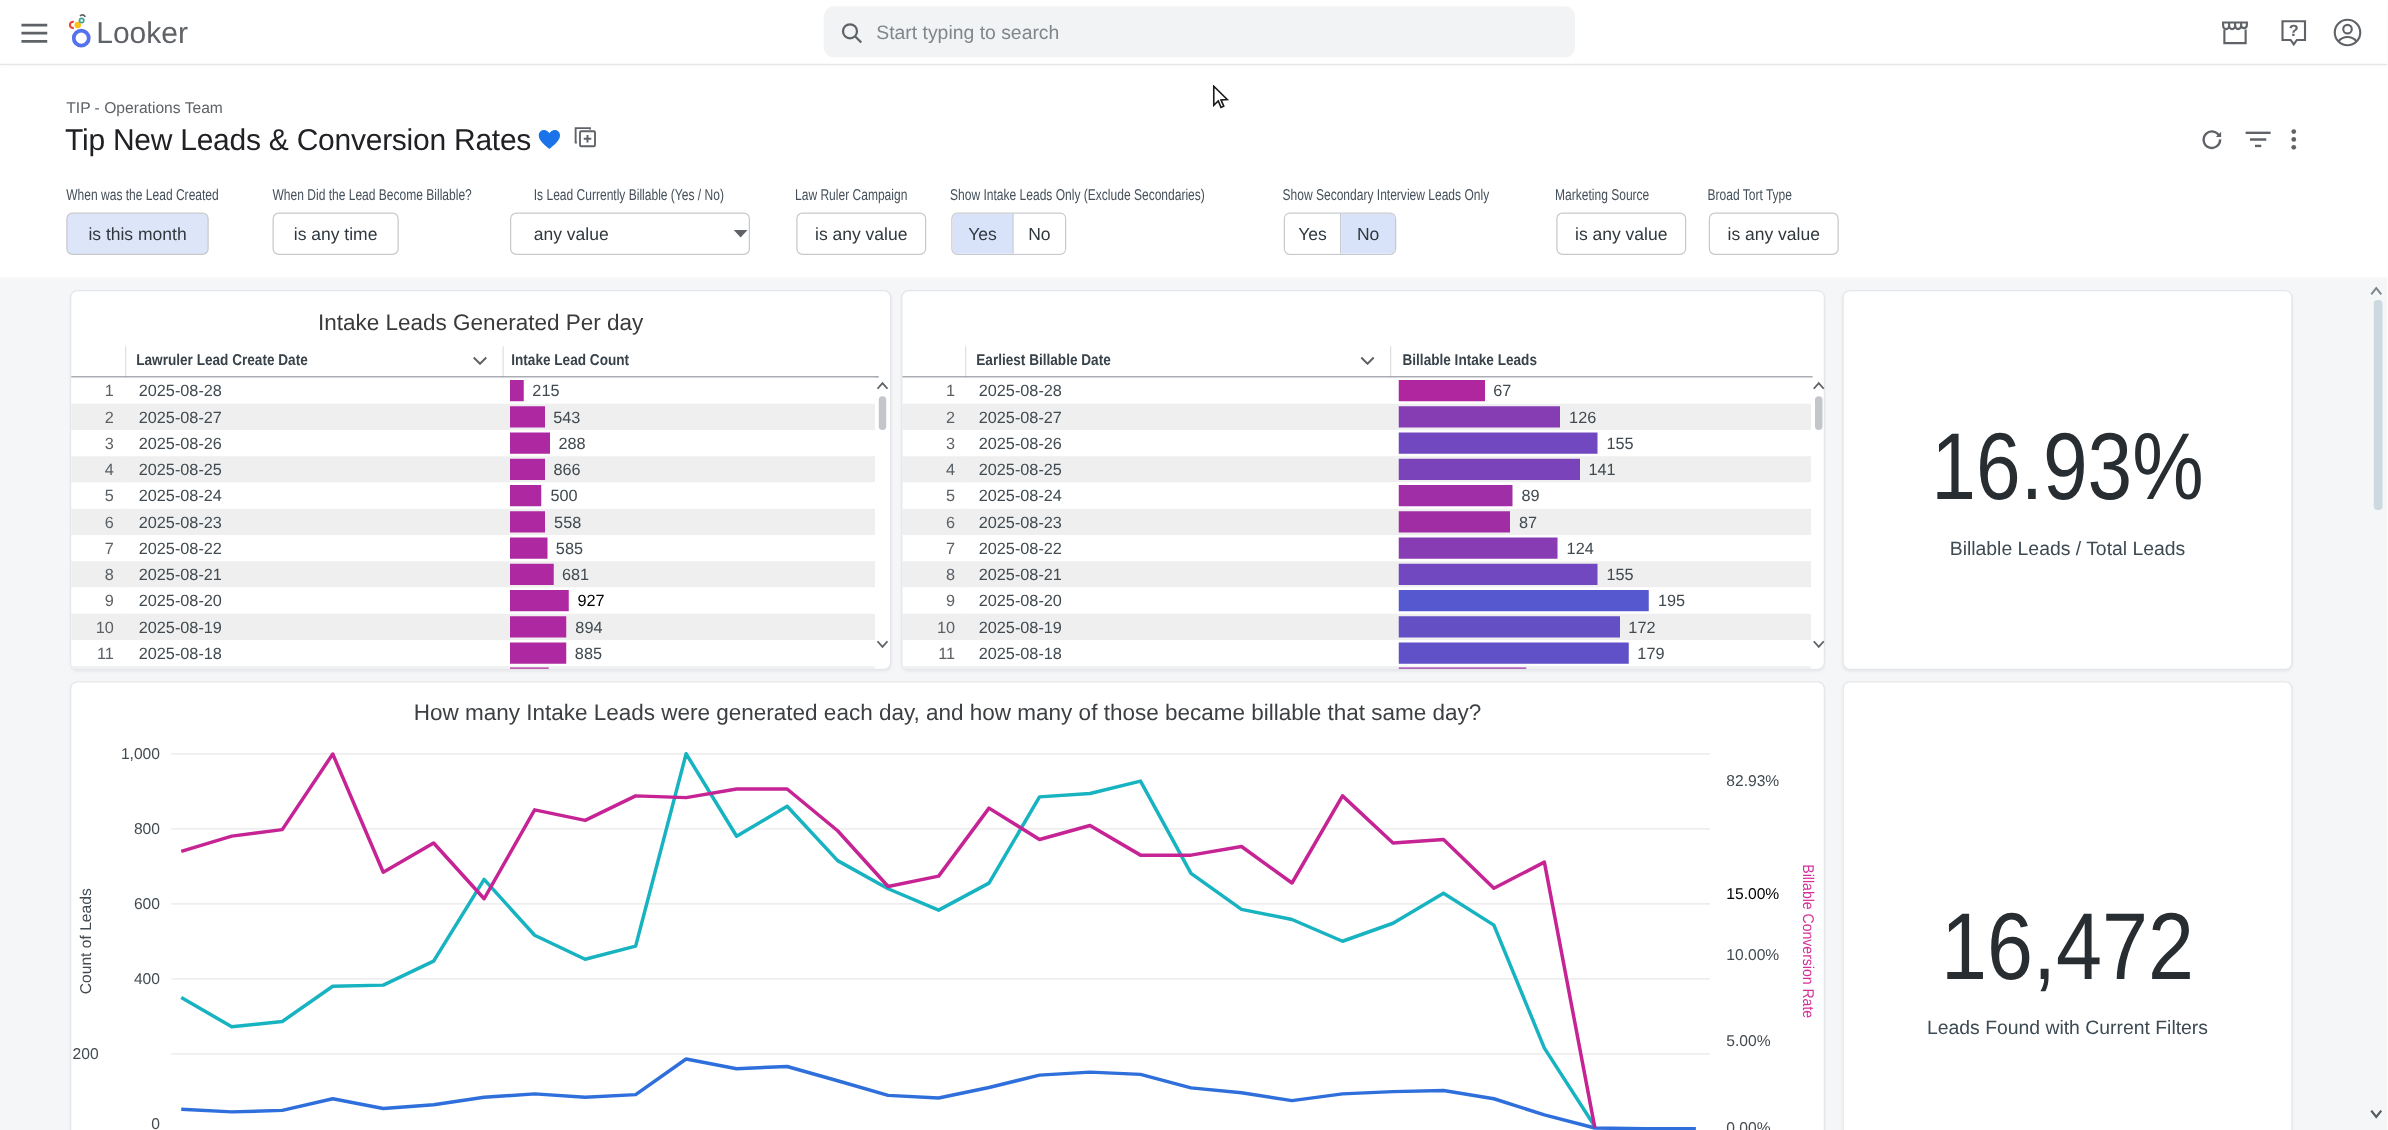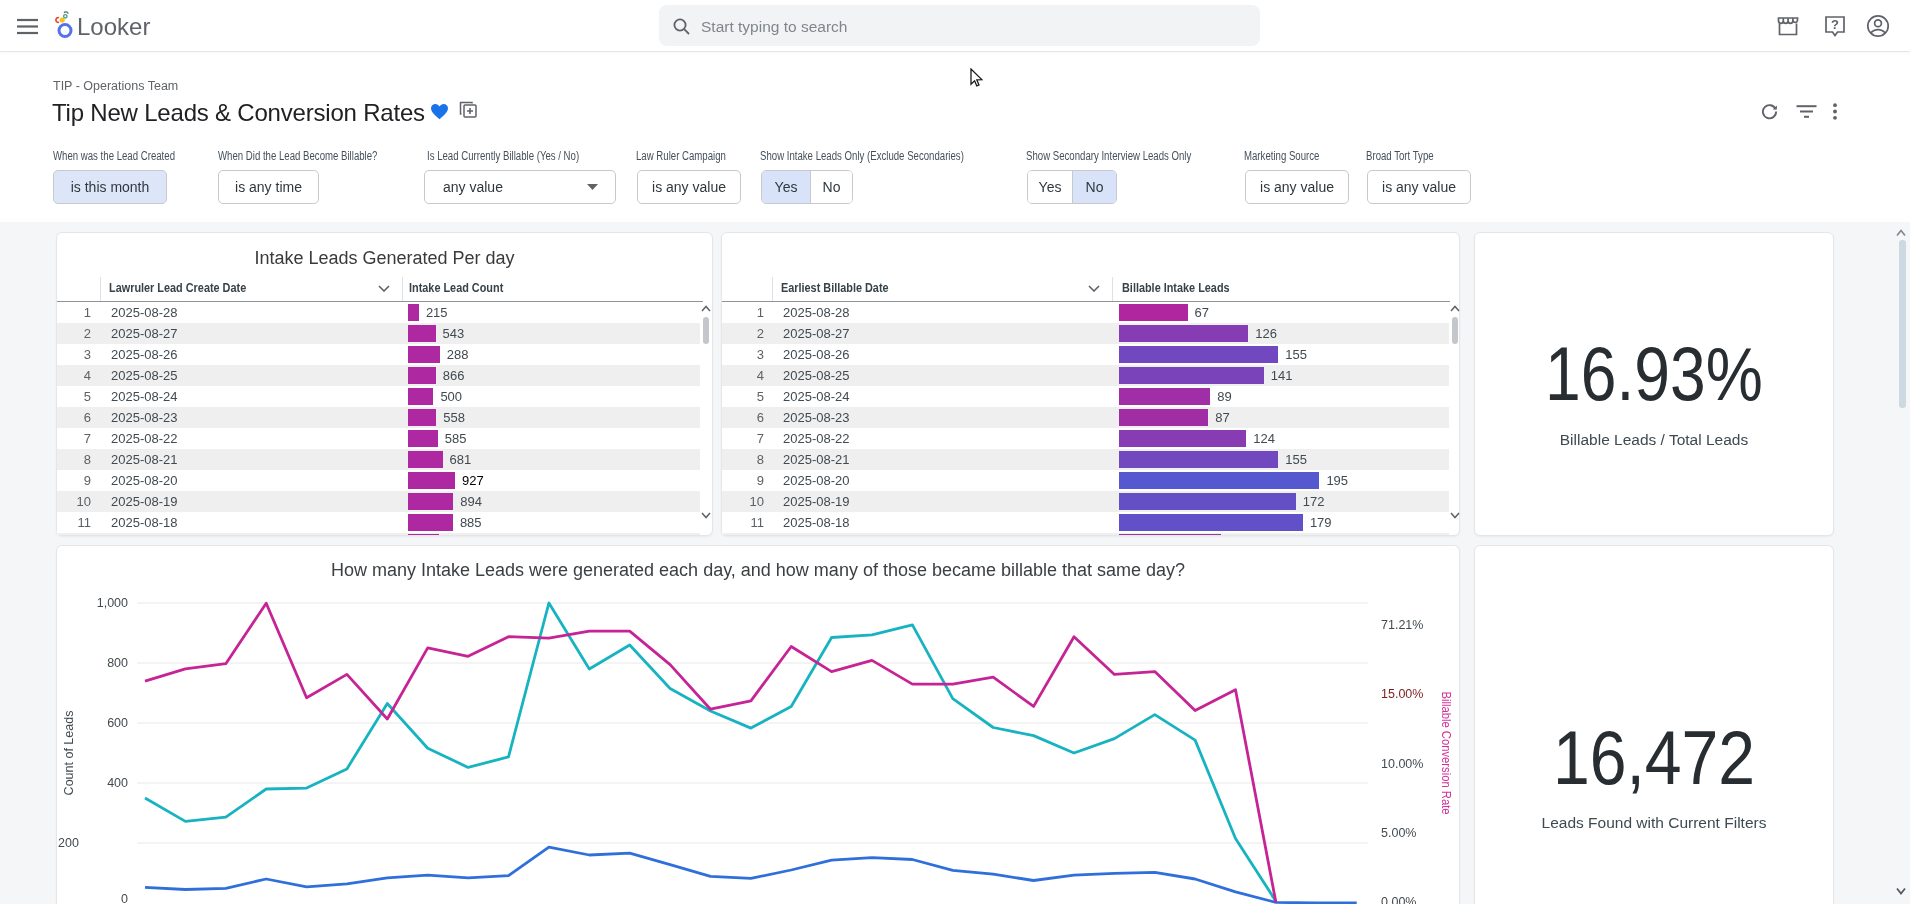--- a/index.html
+++ b/index.html
@@ -67,21 +67,21 @@
 <svg class="abs" style="left:1832px;top:103px" width="6" height="17" viewBox="0 0 6 17" fill="#5f6368">
 <circle cx="3" cy="2.2" r="1.9"></circle>
       <circle cx="3" cy="8.5" r="1.9"></circle>
       <circle cx="3" cy="14.8" r="1.9"></circle>
 </svg>
 <div class="abs" style="left:53px;top:149px;font-size:12.5px;color:#45505a;white-space:nowrap;transform:scaleX(0.77);transform-origin:0 50%">When was the Lead Created</div>
 <div class="abs" style="left:53px;top:170px;width:114px;height:34px;line-height:32px;text-align:center;font-size:14px;color:#30383e;background:#fff;border:1px solid #c6cacd;border-radius:5px;white-space:nowrap;background:#dde5f8;">is this month</div>
 <div class="abs" style="left:218px;top:149px;font-size:12.5px;color:#45505a;white-space:nowrap;transform:scaleX(0.77);transform-origin:0 50%">When Did the Lead Become Billable?</div>
 <div class="abs" style="left:218px;top:170px;width:101px;height:34px;line-height:32px;text-align:center;font-size:14px;color:#30383e;background:#fff;border:1px solid #c6cacd;border-radius:5px;white-space:nowrap;">is any time</div>
 <div class="abs" style="left:427px;top:149px;font-size:12.5px;color:#45505a;white-space:nowrap;transform:scaleX(0.77);transform-origin:0 50%">Is Lead Currently Billable (Yes / No)</div>
-<div class="abs" style="left:424px;top:170px;width:192px;height:34px;line-height:32px;text-align:center;font-size:14px;color:#30383e;background:#fff;border:1px solid #c6cacd;border-radius:5px;white-space:nowrap;text-align:left;padding-left:18px">any value</div>
+<div class="abs" style="left:408px;top:170px;width:192px;height:34px;line-height:32px;text-align:center;font-size:14px;color:#30383e;background:#fff;border:1px solid #c6cacd;border-radius:5px;white-space:nowrap;text-align:left;padding-left:18px">any value</div>
 <svg class="abs" style="left:587px;top:184px" width="11" height="6" viewBox="0 0 11 6">
       <path d="M0 0 L11 0 L5.5 6 Z" fill="#5f6368"></path>
     </svg>
 <div class="abs" style="left:636px;top:149px;font-size:12.5px;color:#45505a;white-space:nowrap;transform:scaleX(0.77);transform-origin:0 50%">Law Ruler Campaign</div>
 <div class="abs" style="left:637px;top:170px;width:104px;height:34px;line-height:32px;text-align:center;font-size:14px;color:#30383e;background:#fff;border:1px solid #c6cacd;border-radius:5px;white-space:nowrap;">is any value</div>
 <div class="abs" style="left:760px;top:149px;font-size:12.5px;color:#45505a;white-space:nowrap;transform:scaleX(0.77);transform-origin:0 50%">Show Intake Leads Only (Exclude Secondaries)</div>
 <div class="abs" style="left:1026px;top:149px;font-size:12.5px;color:#45505a;white-space:nowrap;transform:scaleX(0.77);transform-origin:0 50%">Show Secondary Interview Leads Only</div>
 <div class="abs" style="left:1244px;top:149px;font-size:12.5px;color:#45505a;white-space:nowrap;transform:scaleX(0.77);transform-origin:0 50%">Marketing Source</div>
 <div class="abs" style="left:1245px;top:170px;width:104px;height:34px;line-height:32px;text-align:center;font-size:14px;color:#30383e;background:#fff;border:1px solid #c6cacd;border-radius:5px;white-space:nowrap;">is any value</div>
 <div class="abs" style="left:1366px;top:149px;font-size:12.5px;color:#45505a;white-space:nowrap;transform:scaleX(0.77);transform-origin:0 50%">Broad Tort Type</div>
@@ -262,22 +262,22 @@
 <polyline points="89.0,342.4 129.4,344.5 169.8,343.3 210.2,334.0 250.6,341.8 290.9,338.8 331.3,332.8 371.7,330.1 412.1,332.8 452.5,330.7 492.9,302.2 533.3,310.0 573.7,308.2 614.1,319.6 654.5,331.3 694.9,333.4 735.2,325.0 775.6,315.1 816.0,312.7 856.4,314.5 896.8,325.3 937.2,329.2 977.6,335.5 1018.0,330.1 1058.4,328.3 1098.8,327.4 1139.1,334.0 1179.5,346.9 1219.9,357.4 1260.3,358.0 1300.7,358.0" fill="none" stroke="#2f6fdb" stroke-width="2.8" stroke-linejoin="round"></polyline>
 <polyline points="89.0,136.1 129.4,123.9 169.8,118.7 210.2,58.2 250.6,152.8 290.9,129.4 331.3,174.0 371.7,102.9 412.1,111.3 452.5,91.7 492.9,93.1 533.3,86.2 573.7,86.2 614.1,119.6 654.5,164.2 694.9,155.9 735.2,101.5 775.6,126.6 816.0,115.4 856.4,139.1 896.8,139.1 937.2,132.2 977.6,161.4 1018.0,91.7 1058.4,129.4 1098.8,126.6 1139.1,165.6 1179.5,144.7 1219.9,357.3" fill="none" stroke="#c62394" stroke-width="2.8" stroke-linejoin="round"></polyline>
 </svg>
 <div class="abs" style="left:56px;top:560px;width:1404px;text-align:center;font-size:18px;color:#3c4043">How many Intake Leads were generated each day, and how many of those became billable that same day?</div>
 <div class="abs" style="left:58px;top:596px;width:70px;text-align:right;font-size:12.5px;color:#434b51">1,000</div>
 <div class="abs" style="left:58px;top:656px;width:70px;text-align:right;font-size:12.5px;color:#434b51">800</div>
 <div class="abs" style="left:58px;top:716px;width:70px;text-align:right;font-size:12.5px;color:#434b51">600</div>
 <div class="abs" style="left:58px;top:776px;width:70px;text-align:right;font-size:12.5px;color:#434b51">400</div>
 <div class="abs" style="left:58px;top:836px;width:70px;text-align:left;font-size:12.5px;color:#434b51">200</div>
 <div class="abs" style="left:58px;top:892px;width:70px;text-align:right;font-size:12.5px;color:#434b51">0</div>
-<div class="abs" style="left:1381px;top:618px;font-size:12.5px;color:#434b51">71.21%</div>
-<div class="abs" style="left:1381px;top:687px;font-size:12.5px;color:#7f1d1d">15.00%</div>
+<div class="abs" style="left:1381px;top:618px;font-size:12.5px;color:#434b51">82.93%</div>
+<div class="abs" style="left:1381px;top:708px;font-size:12.5px;color:#000000">15.00%</div>
 <div class="abs" style="left:1381px;top:757px;font-size:12.5px;color:#434b51">10.00%</div>
 <div class="abs" style="left:1381px;top:826px;font-size:12.5px;color:#434b51">5.00%</div>
 <div class="abs" style="left:1381px;top:895px;font-size:12.5px;color:#434b51">0.00%</div>
 <svg class="abs" style="left:56px;top:545px" width="1404" height="359" viewBox="0 0 1404 359">
 <text x="0" y="0" font-size="12.5" fill="#434b51" transform="translate(17,208) rotate(-90)" text-anchor="middle" font-family="Liberation Sans">Count of Leads</text>
 <text x="0" y="0" font-size="12.5" fill="#d5309a" transform="translate(1386,208) rotate(90) scale(0.9 1)" text-anchor="middle" font-family="Liberation Sans">Billable Conversion Rate</text>
 </svg>
 <svg class="abs" style="left:970px;top:68px" width="14" height="20" viewBox="0 0 14 20">
 <path d="M1 1 L1 16.2 L4.6 12.8 L6.8 17.9 L9 16.9 L6.8 11.9 L11.8 11.6 Z" fill="#fff" stroke="#1a1a1a" stroke-width="1.3"></path>
 </svg>

